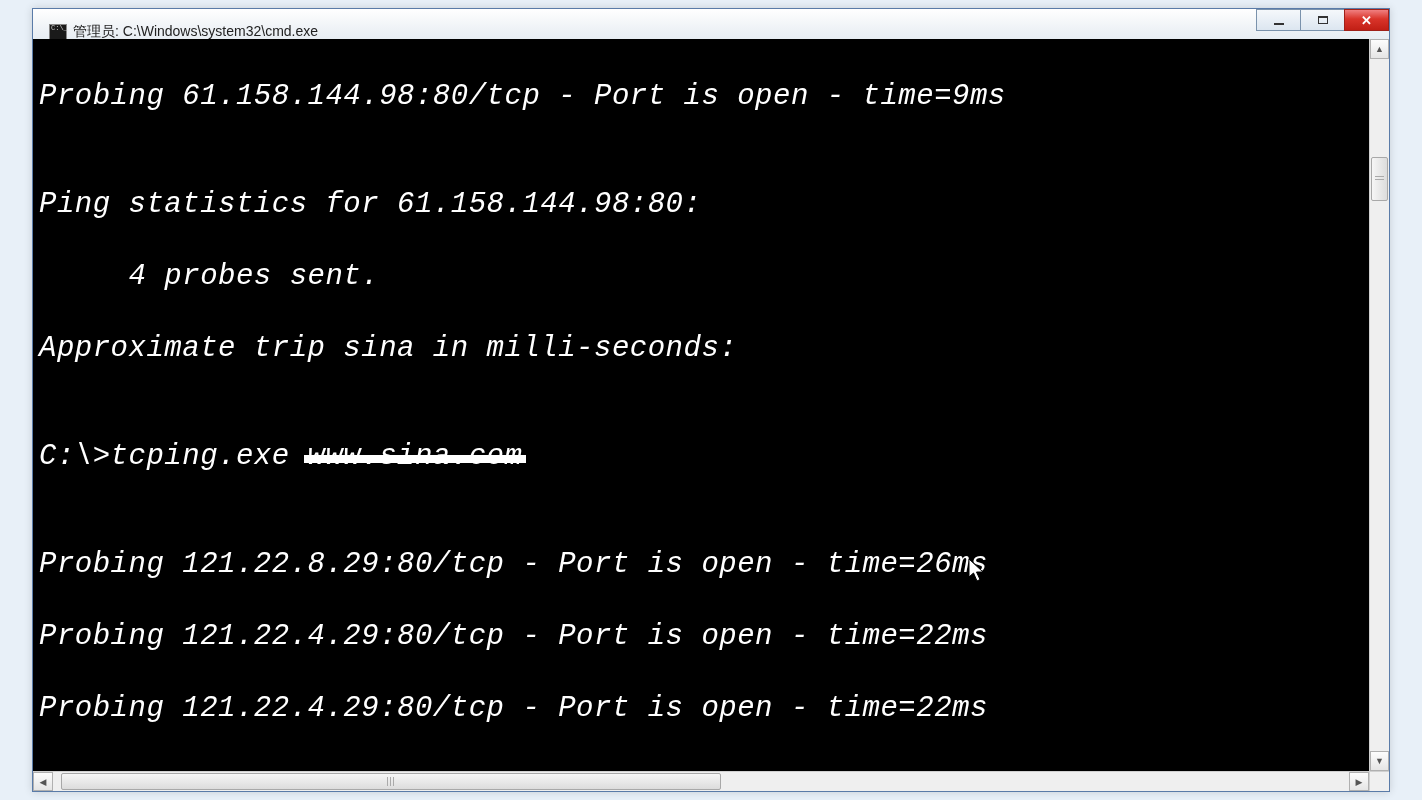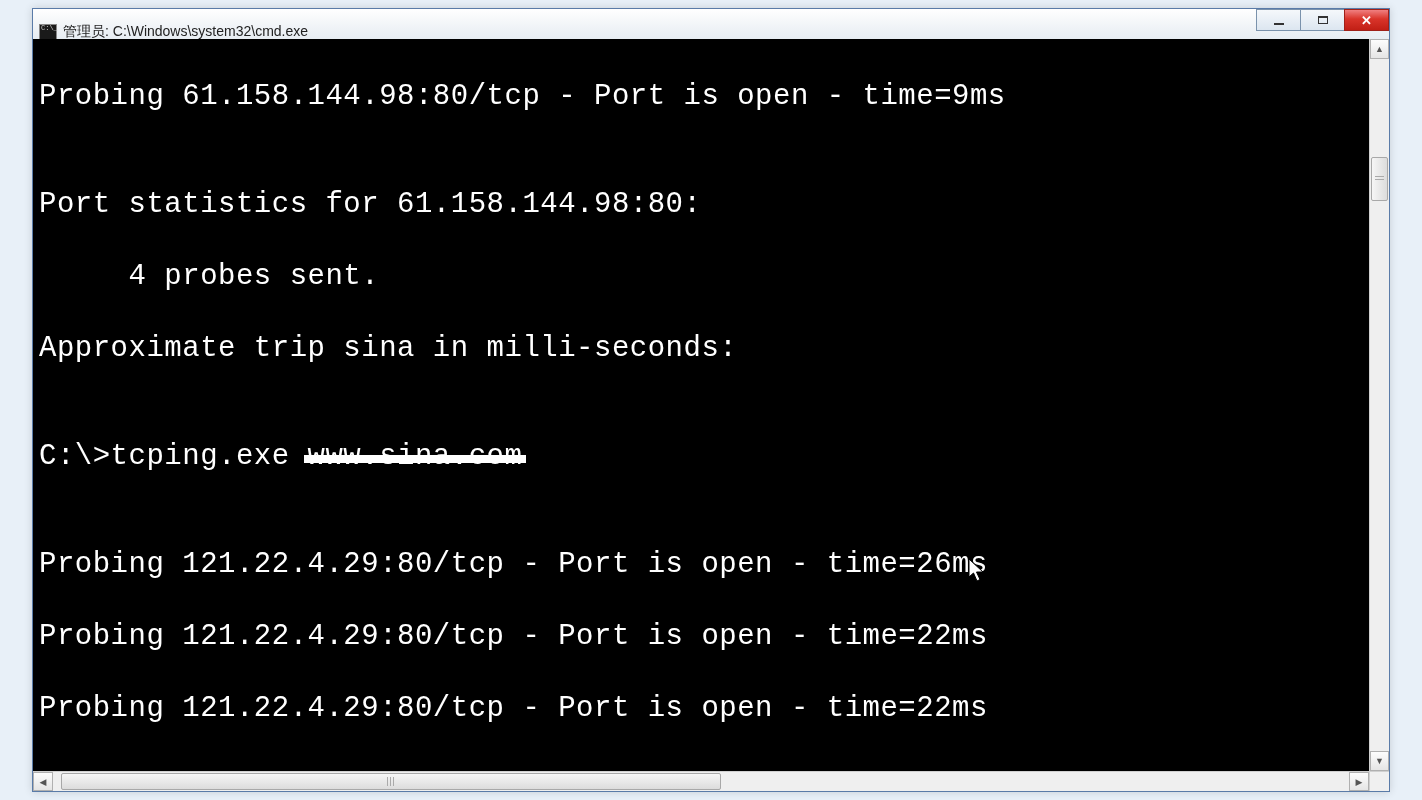--- a/index.html
+++ b/index.html
@@ -20,21 +20,21 @@
       border: 1px solid #5a7ba8;
       background: #fff;
       box-shadow: 0 0 8px rgba(0,0,0,0.15);
     }
     .titlebar {
       height: 46px;
       background: linear-gradient(to bottom, #ffffff 0%, #eef2f6 45%, #dde6ee 100%);
       border-bottom: 1px solid #b8c8d8;
       display: flex;
       align-items: center;
-      padding-left: 6px;
+      padding-left: 16px;
       position: relative;
     }
     .titlebar-icon {
       width: 18px;
       height: 16px;
       background: #1a1a1a;
       border: 1px solid #888;
       position: relative;
       margin-right: 6px;
     }
@@ -97,20 +97,21 @@
     .console-content {
       flex: 1;
       padding: 4px 6px 0 6px;
       font-family: "NSimSun", "SimSun", "Courier New", monospace;
       font-size: 29px;
       line-height: 36px;
       color: #fff;
       white-space: pre;
       overflow: hidden;
       letter-spacing: 0.5px;
+      font-style: italic;
     }
     .console-content .line { display: block; }
     .redacted {
       display: inline-block;
       position: relative;
     }
     .redacted::after {
       content: "";
       position: absolute;
       left: -4px;
@@ -235,27 +236,27 @@
       <div class="win-btn close">
           <span class="x-glyph"></span>
         </div>
     </div>
   </div>
 
   <div class="console-area">
     <div class="console-content">
 <span class="line">Probing 61.158.144.98:80/tcp - Port is open - time=9ms</span>
 <span class="line"></span>
-<span class="line">Port statistics for 61.158.144.98:80:</span>
+<span class="line">Ping statistics for 61.158.144.98:80:</span>
 <span class="line">     4 probes sent.</span>
 <span class="line">Approximate trip sina in milli-seconds:</span>
 <span class="line"></span>
 <span class="line"><span>C:\&gt;tcping.exe </span><span class="redacted">www.sina.com</span></span>
 <span class="line"></span>
-<span class="line">Probing 121.22.4.29:80/tcp - Port is open - time=26ms</span>
+<span class="line">Probing 121.22.8.29:80/tcp - Port is open - time=26ms</span>
 <span class="line">Probing 121.22.4.29:80/tcp - Port is open - time=22ms</span>
 <span class="line">Probing 121.22.4.29:80/tcp - Port is open - time=22ms</span>
 
 <span class="line"></span>
 
 
 
 
 <span class="line"></span>
 

